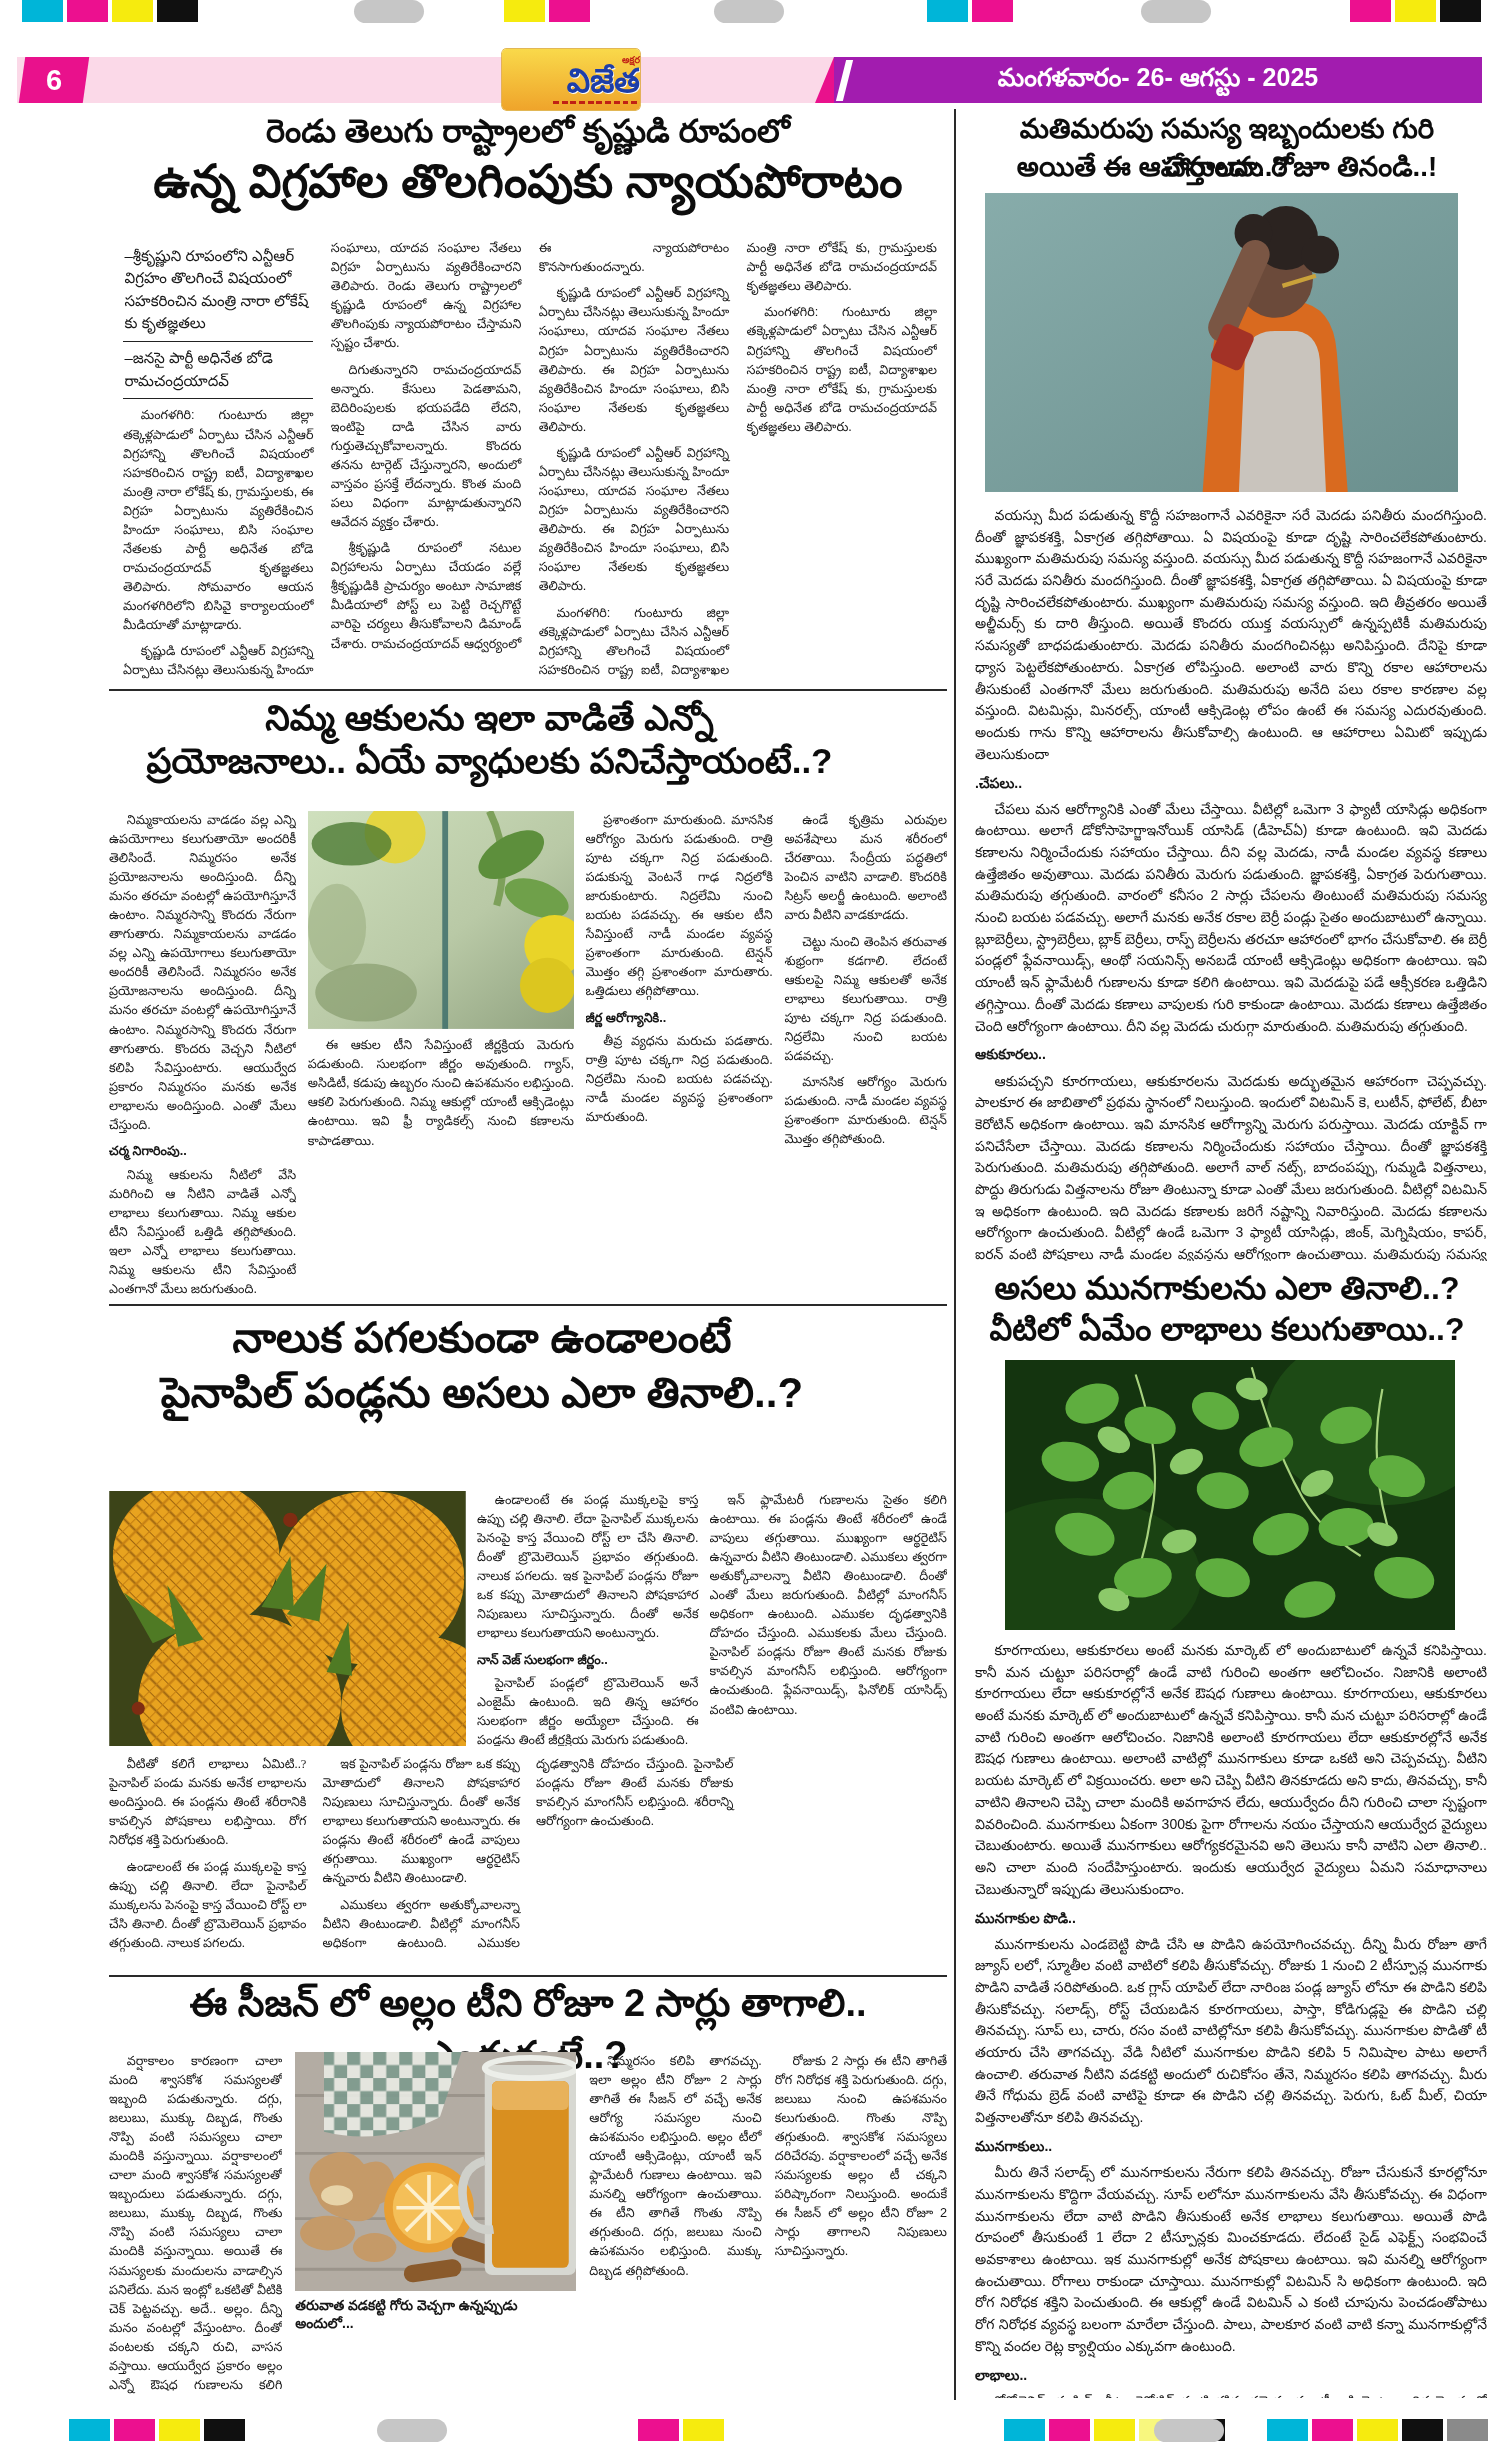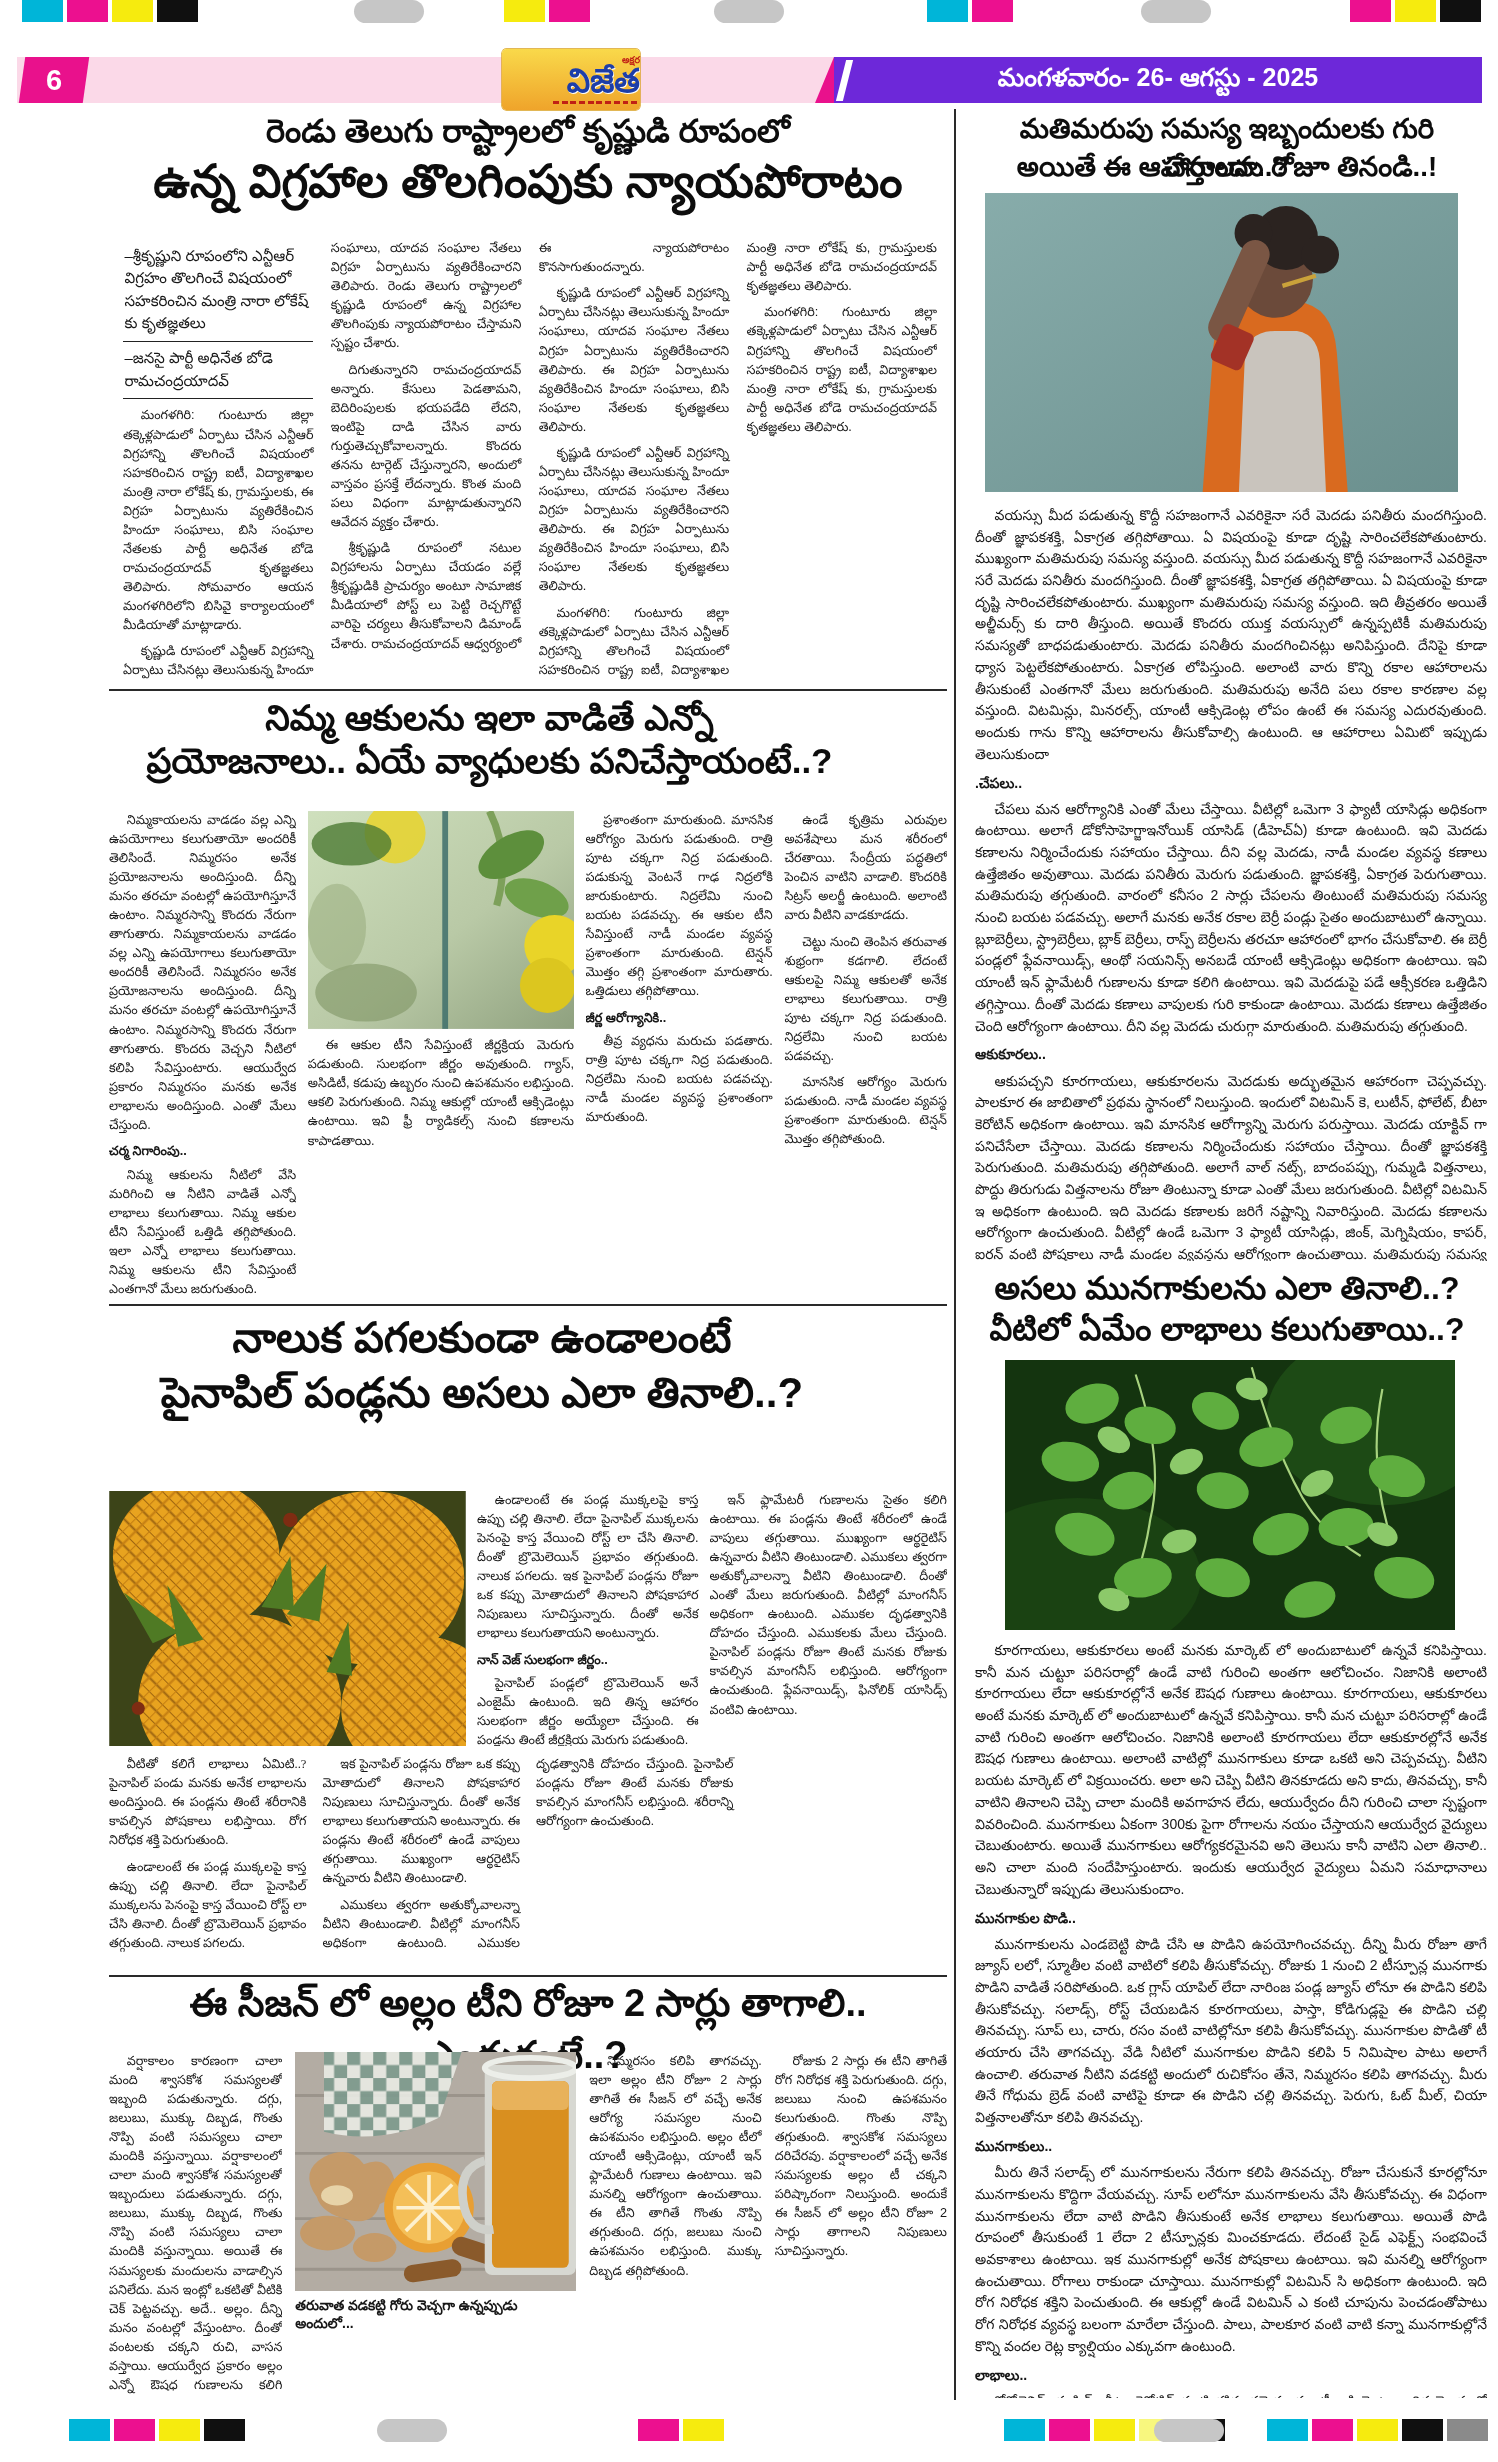--- a/index.html
+++ b/index.html
@@ -6,21 +6,21 @@
   #canvas{position:relative;width:1499px;height:2462px;background:#ffffff;overflow:hidden;
           font-family:"Liberation Sans","DejaVu Sans",sans-serif;color:#161616;}
   
   .mark-sq{position:absolute;width:41px;height:22px;}
   .mark-pill{position:absolute;width:70px;height:23px;border-radius:11.6px;background:#c6c6c6;}
   
   .header-bar{position:absolute;left:17.4px;top:57px;width:1465px;height:46px;background:#fbd9e8;}
   .pageno-box{position:absolute;left:22px;top:57px;width:64px;height:46px;background:#e9118c;
               transform:skewX(-8deg);display:flex;align-items:center;justify-content:center;}
   .pageno-box span{color:#ffffff;font-size:29px;font-weight:bold;transform:skewX(8deg);}
-  .date-band{position:absolute;left:834px;top:57px;width:648px;height:46px;background:#6d28d9;
+  .date-band{position:absolute;left:834px;top:57px;width:648px;height:46px;background:#a21caf;
              display:flex;align-items:center;justify-content:center;}
   .date-band:before{content:"";position:absolute;left:-19px;top:0;border-style:solid;
              border-width:46px 19px 0 0;border-color:transparent #e9118c transparent transparent;}
   .date-band .dtx{color:#ffffff;font-size:25px;font-weight:bold;white-space:nowrap;}
   .date-band .slash{position:absolute;left:7.3px;top:2.9px;width:7.3px;height:41px;background:#ffffff;transform:skewX(-14deg);}
   .masthead{position:absolute;left:502px;top:49px;width:138px;height:61px;
             background:linear-gradient(180deg,#f9d94a,#efa42b);border-radius:4.4px;
             display:flex;flex-direction:column;align-items:flex-end;justify-content:center;box-shadow:0 0 0 0.7px #d9a01e;}
   .masthead .mh-top{color:#c02015;font-size:9.4px;font-weight:bold;line-height:1;}
   .masthead .mh-main{color:#1d3ea8;font-size:33px;font-weight:bold;line-height:1.05;

